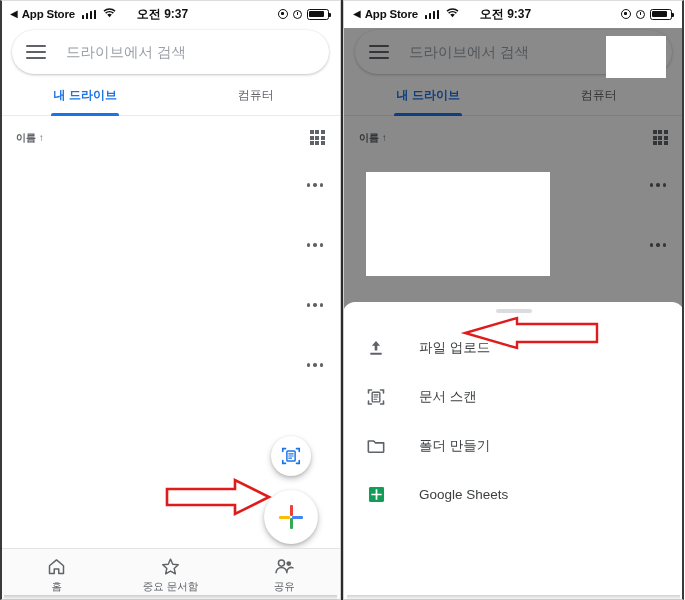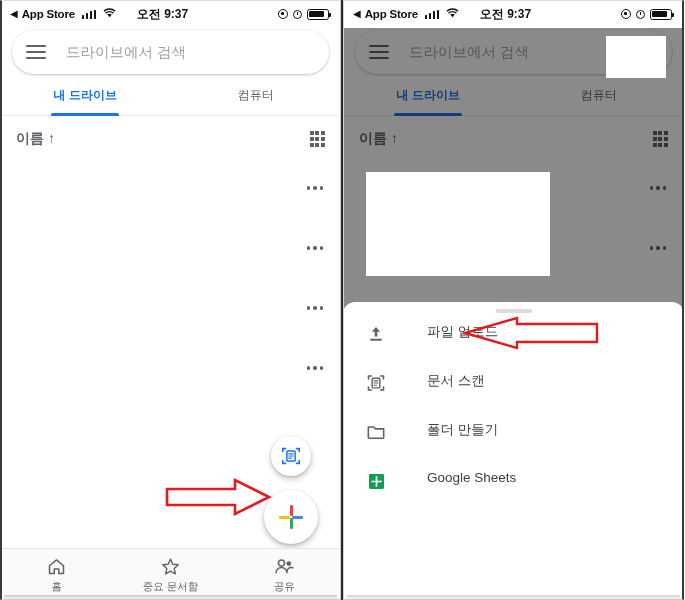--- a/index.html
+++ b/index.html
@@ -91,21 +91,21 @@
   .tab { flex:1; text-align:center; padding: 13px 0 11px; font-size:12px; color:#5f6368; position:relative; }
   .tab.active { color:#1a73e8; font-weight:bold; }
   .tab.active:after {
     content:""; position:absolute; left:50%; transform:translateX(-50%);
     bottom:-1px; width:68px; height:3px; background:#1a73e8; border-radius:2px 2px 0 0;
   }
 
   
   .listwrap { position:relative; background:#fff; height: 100%; }
   .list-head { display:flex; align-items:center; justify-content:space-between; padding: 14px 16px 10px; }
-  .sortlabel { font-size:14px; color:#5f6368; font-weight:bold; }
+  .sortlabel { font-size:10px; color:#5f6368; font-weight:bold; }
   .grid-icon { display:grid; grid-template-columns:repeat(3,4px); grid-template-rows:repeat(3,4px); gap:1.6px; }
   .grid-icon i { display:block; background:#5f6368; }
   .rows { }
   .row { height:60px; display:flex; align-items:center; justify-content:flex-end; padding: 0 18px; }
   .dots { display:flex; gap:3px; }
   .dots i { width:3.4px; height:3.4px; border-radius:50%; background:#5f6368; display:block; }
 
   
   .fab {
     position:absolute; border-radius:50%; background:#fff;
@@ -134,21 +134,21 @@
   
   .scrim { position:absolute; left:0; right:0; top:28px; bottom:0; background:rgba(0,0,0,.46); z-index:20; }
   .scrim-redact { position:absolute; left:23px; top:172px; width:184px; height:104px; background:#fff; z-index:21; }
 
   .sheet {
     position:absolute; left:0; right:0; bottom:0; top:302px;
     background:#fff; border-radius:12px 12px 0 0; z-index:30; overflow:hidden;
   }
   .sheet-handle { width:36px; height:4px; background:#dadce0; border-radius:3px; margin: 7px auto 0; }
   .sheet-list { padding-top: 10px; }
-  .sheet-row { height:49px; display:flex; align-items:flex-start; padding: 0 22px; gap:40px; }
+  .sheet-row { height:49px; display:flex; align-items:center; padding: 0 22px; gap:32px; }
   .sheet-label { font-size:13.5px; color:#3c4043; }
   .sicon { width:22px; height:22px; flex:0 0 auto; display:flex; align-items:center; justify-content:center; }
 
   
   .arrow { position:absolute; z-index:50; }
   .arrow svg { display:block; overflow:visible; }
 </style>
 </head>
 <body>
 

